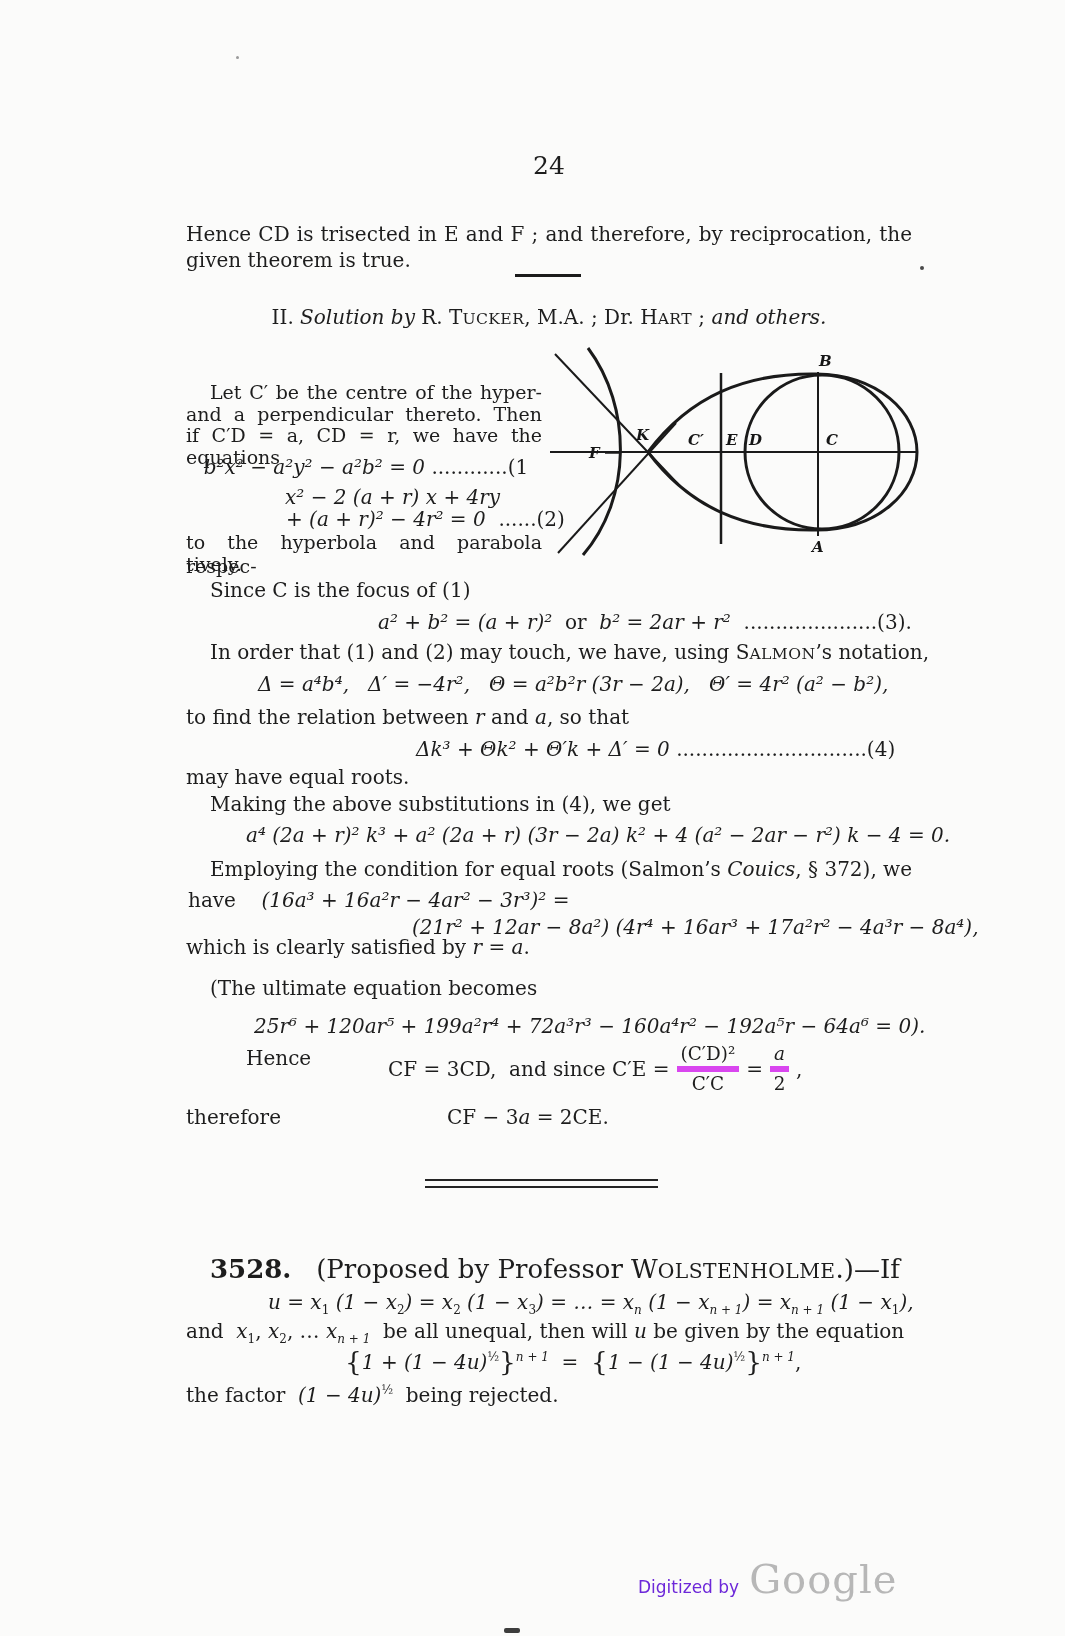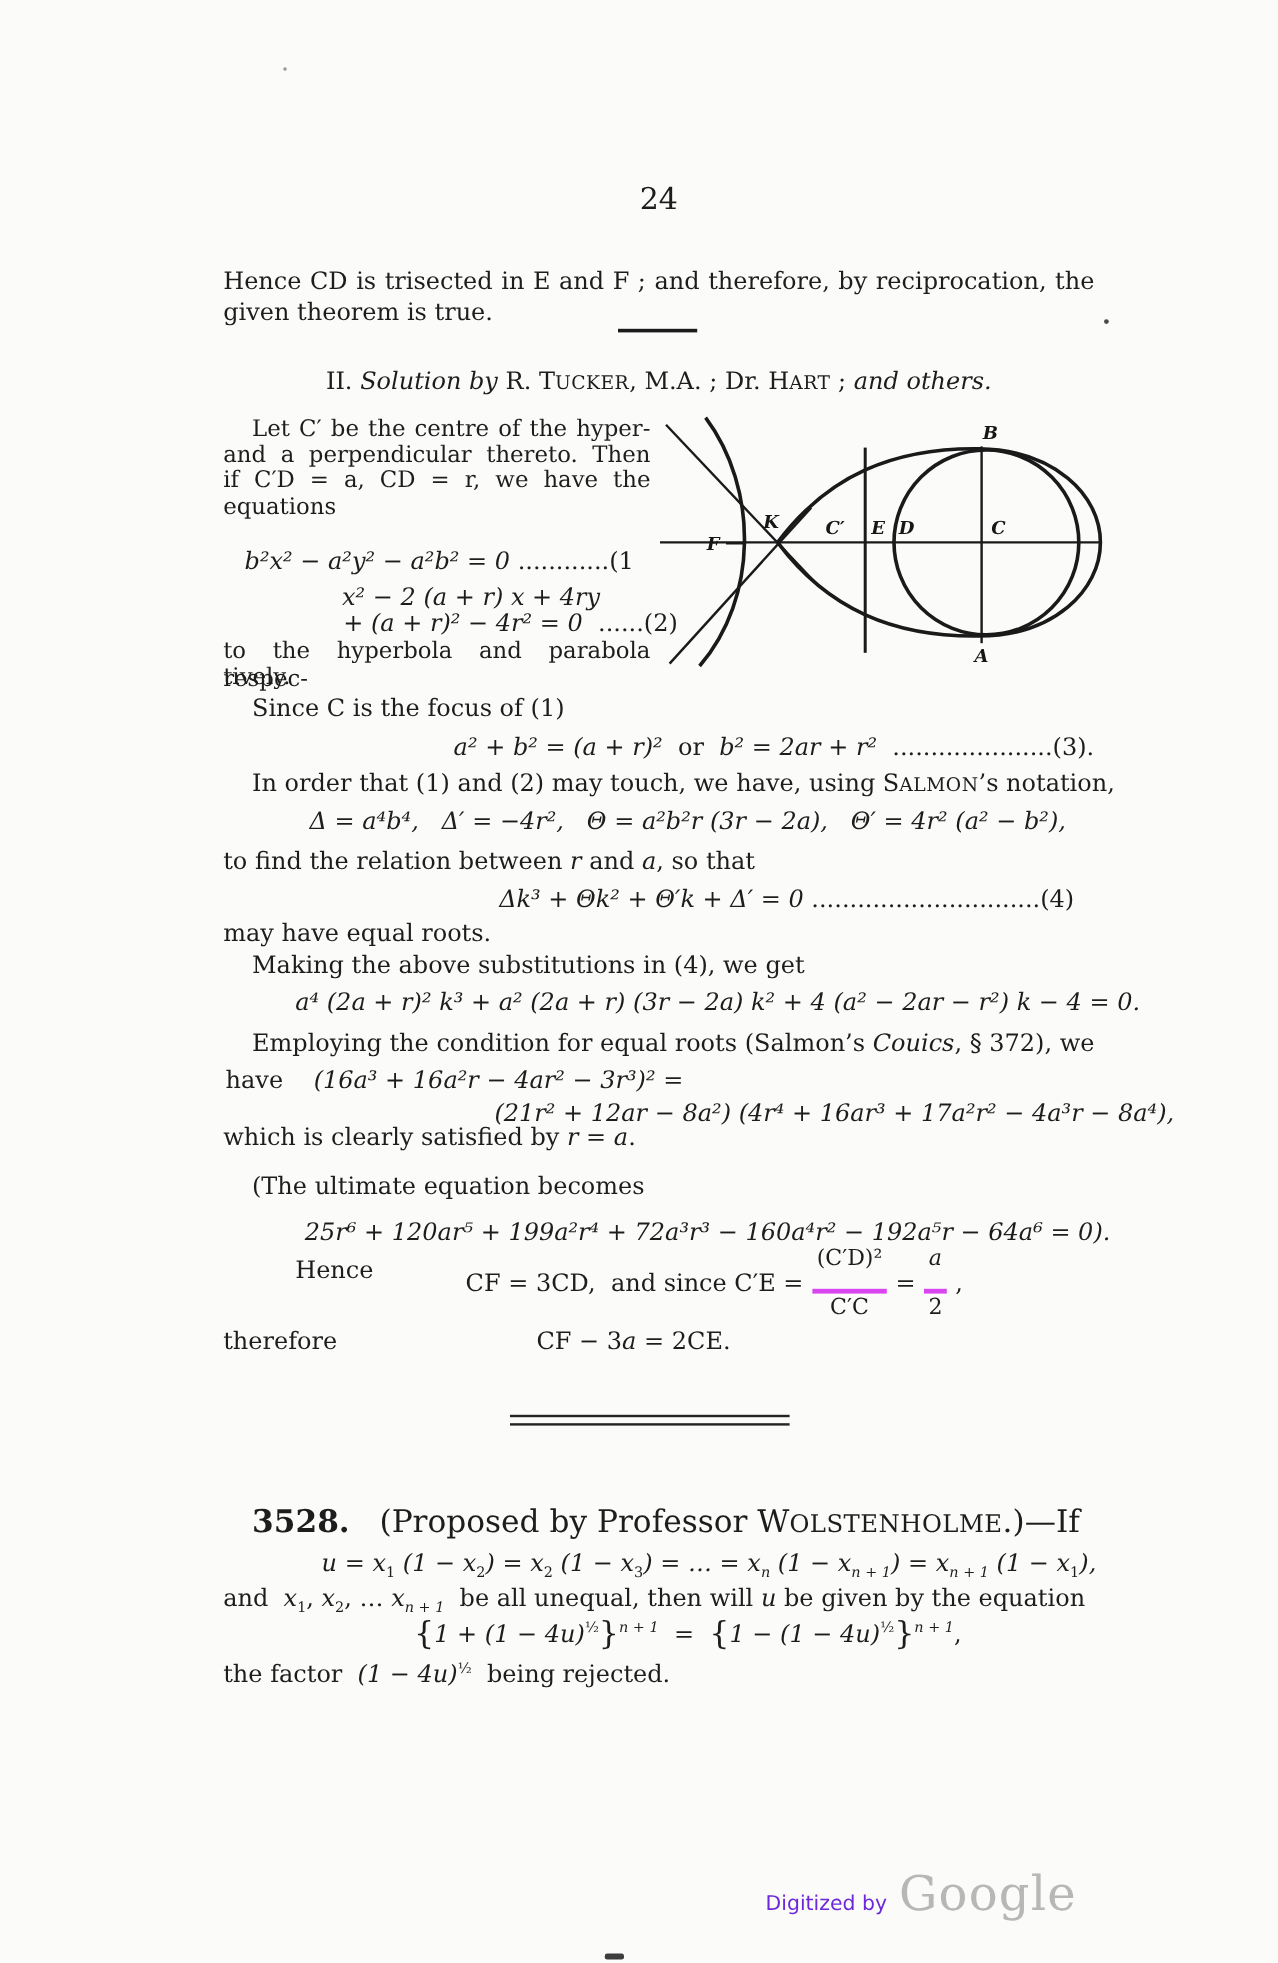--- a/index.html
+++ b/index.html
@@ -17,21 +17,21 @@
   .center{text-align:center;}
   .it{font-style:italic;}
   .b{font-weight:bold;}
   .sc{font-size:0.78em;letter-spacing:0.4px;}
   .sup{font-size:0.6em;vertical-align:super;}
   .sub{font-size:0.6em;vertical-align:sub;}
   .big{font-size:1.32em;vertical-align:-2px;}
   .rule{position:absolute;background:#1b1b1b;}
   .dblrule{position:absolute;height:5px;border-top:2.5px solid #242424;border-bottom:2px solid #242424;}
   .frac{display:inline-block;text-align:center;vertical-align:middle;margin:0 7px;font-size:0.92em;line-height:1.18;}
-  .frac .num{display:block;border-bottom:4px solid #d946ef;padding:0 4px 14px;}
+  .frac .num{display:block;border-bottom:6px solid #d946ef;padding:0 4px 1px;}
   .frac .den{display:block;padding-top:1px;}
   .hence-row{position:absolute;display:flex;align-items:center;font-size:20px;}
   .artifact{position:absolute;background:#4a4a4a;border-radius:50%;}
   .watermark{position:absolute;display:flex;align-items:baseline;gap:10px;}
   .wm-prefix{font-family:"DejaVu Sans","Liberation Sans",sans-serif;font-size:17px;color:#6d28d9;}
   .wm-logo{font-family:"DejaVu Serif","Liberation Serif",serif;font-size:40px;color:#b7b7b7;letter-spacing:1px;}
   svg text{font-family:"DejaVu Serif","Liberation Serif",serif;font-style:italic;font-weight:bold;font-size:15px;fill:#161616;}
 </style>
 </head>
 <body>
@@ -45,21 +45,21 @@
   <div class="line center" style="left:186px;top:150px;width:726px;font-size:25px;">24</div>
 
   <div class="line jl" style="left:186px;top:222px;width:726px;">Hence CD is trisected in E and F ; and therefore, by reciprocation, the</div>
   <div class="line" style="left:186px;top:248px;">given theorem is true.</div>
 
   <div class="rule" style="left:515px;top:274px;width:66px;height:3px;"></div>
 
   <div class="line center" style="left:186px;top:305px;width:726px;"><span>II. </span><span class="it">Solution by</span><span> R. T</span><span class="sc">UCKER</span><span>, M.A. ; Dr. H</span><span class="sc">ART</span><span> ; </span><span class="it">and others.</span></div>
 
   <div style="position:absolute;left:186px;top:347px;width:356px;font-size:19px;line-height:21.6px;">
-    <div class="jl" style="text-indent:24px;">Let C′ be the centre of the hyper-</div>
+    <div class="jl" style="text-indent:24px;margin-top:35px;">Let C′ be the centre of the hyper-</div>
     <div class="jl">and a perpendicular thereto. Then</div>
     <div class="jl">if C′D = a, CD = r, we have the</div>
     <div>equations</div>
   </div>
 
   <svg viewBox="0 0 400 225" style="position:absolute;left:520px;top:340px;width:400px;height:225px;">
     <g fill="none" stroke="#1a1a1a">
       <line x1="30" y1="112" x2="397" y2="112" stroke-width="2"></line>
       <line x1="201" y1="33" x2="201" y2="204" stroke-width="2.5"></line>
       <circle cx="302" cy="112" r="77" stroke-width="3"></circle>

